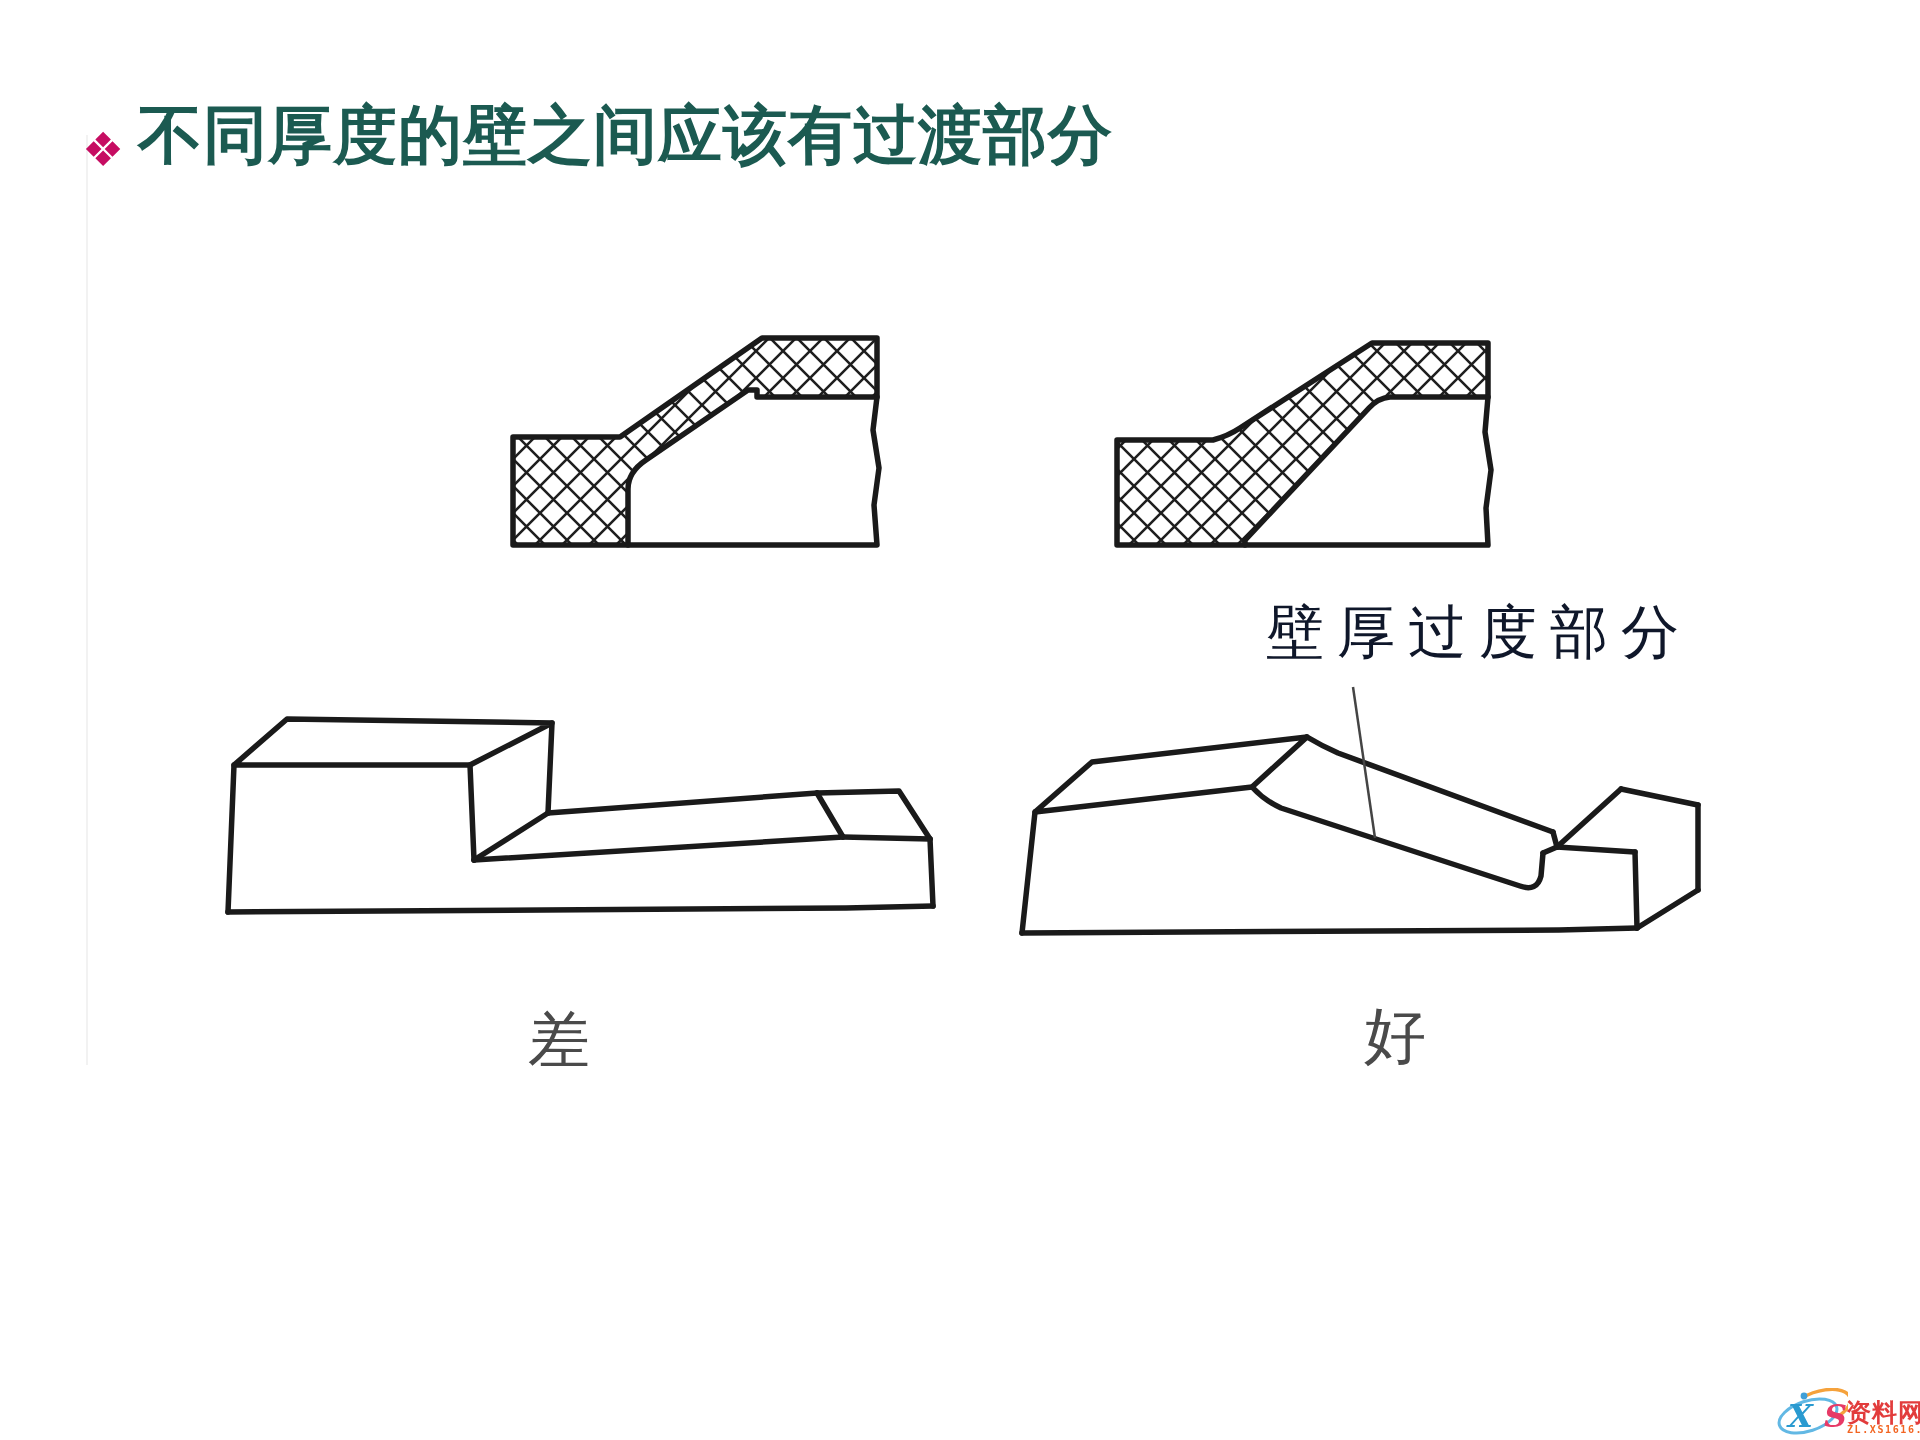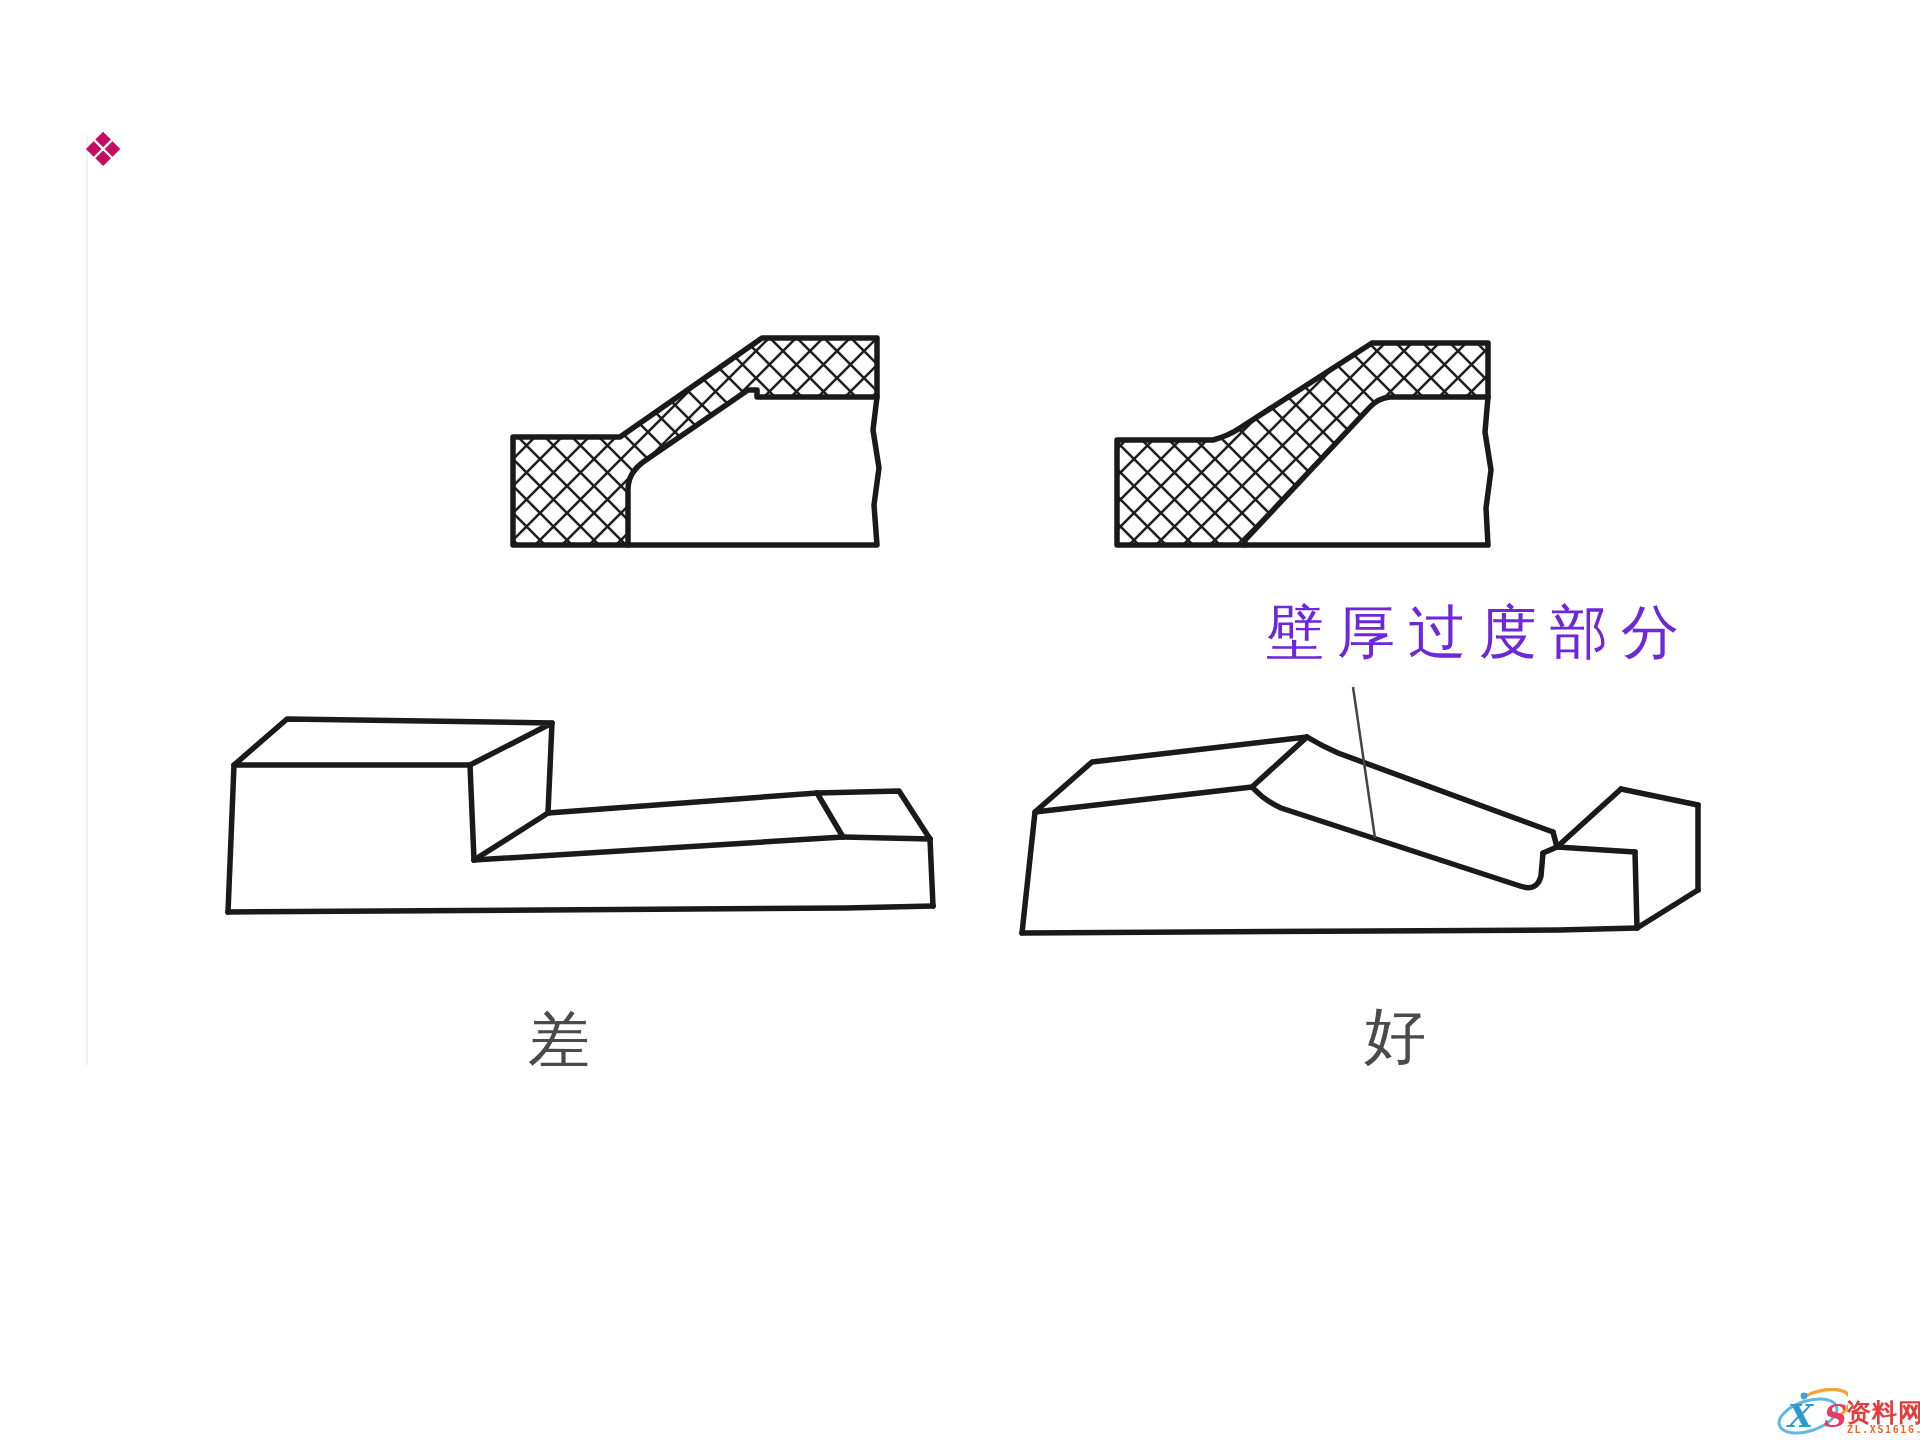--- a/index.html
+++ b/index.html
@@ -5,21 +5,21 @@
   html,body{margin:0;padding:0;background:#fff;}
   .slide{position:relative;width:1920px;height:1440px;background:#ffffff;overflow:hidden;
          font-family:"Liberation Sans",sans-serif;}
   .scan-edge{position:absolute;left:86px;top:135px;width:2px;height:930px;
              background:rgba(0,0,0,0.05);}
   .bullet{position:absolute;left:82px;top:126px;font-size:47px;line-height:1;
           color:#c60d62;font-family:"DejaVu Sans",sans-serif;}
   .title{position:absolute;left:138px;top:92px;margin:0;font-size:64px;font-weight:bold;
          color:#1b5a51;letter-spacing:1px;white-space:nowrap;}
   .drawings{position:absolute;left:0;top:0;}
-  .annotation{position:absolute;left:1266px;top:594px;font-size:58px;color:#6d28d9;
+  .annotation{position:absolute;left:1266px;top:594px;font-size:58px;color:#0f172a;
               font-family:"Liberation Serif","DejaVu Serif",serif;letter-spacing:13px;
               white-space:nowrap;}
   .caption{position:absolute;font-size:62px;color:#4a4a4a;
            font-family:"Liberation Serif","DejaVu Serif",serif;}
   .caption-bad{left:528px;top:998px;}
   .caption-good{left:1364px;top:994px;}
   .watermark{position:absolute;left:1770px;top:1388px;width:150px;height:52px;text-align:right;}
   .wm-logo{position:absolute;left:0;top:0;}
   .wm-name{position:absolute;left:76px;top:8px;font-size:25px;font-weight:bold;
            color:#e23c3c;letter-spacing:1px;white-space:nowrap;}
@@ -29,20 +29,21 @@
 </style>
 </head>
 <body>
 
 <div class="slide">
 
   <div class="scan-edge"></div>
 
   <div class="bullet">❖</div>
 
+  <h1 class="title">不同厚度的壁之间应该有过渡部分</h1>
 
   <svg class="drawings" width="1920" height="1440" viewBox="0 0 1920 1440">
     <defs>
       <pattern id="xh" width="27" height="27" patternUnits="userSpaceOnUse">
         <path d="M0,0 L27,27 M27,0 L0,27" stroke="#1e1e1e" stroke-width="2.6" fill="none"></path>
       </pattern>
     </defs>
 
     <g stroke="#1a1a1a" stroke-width="5.5" stroke-linejoin="round" stroke-linecap="round">
       <path fill="url(#xh)" d="M513,437 L620,437 L762,338 L877,338 L877,397 L757,397 L757,390 L748,390

